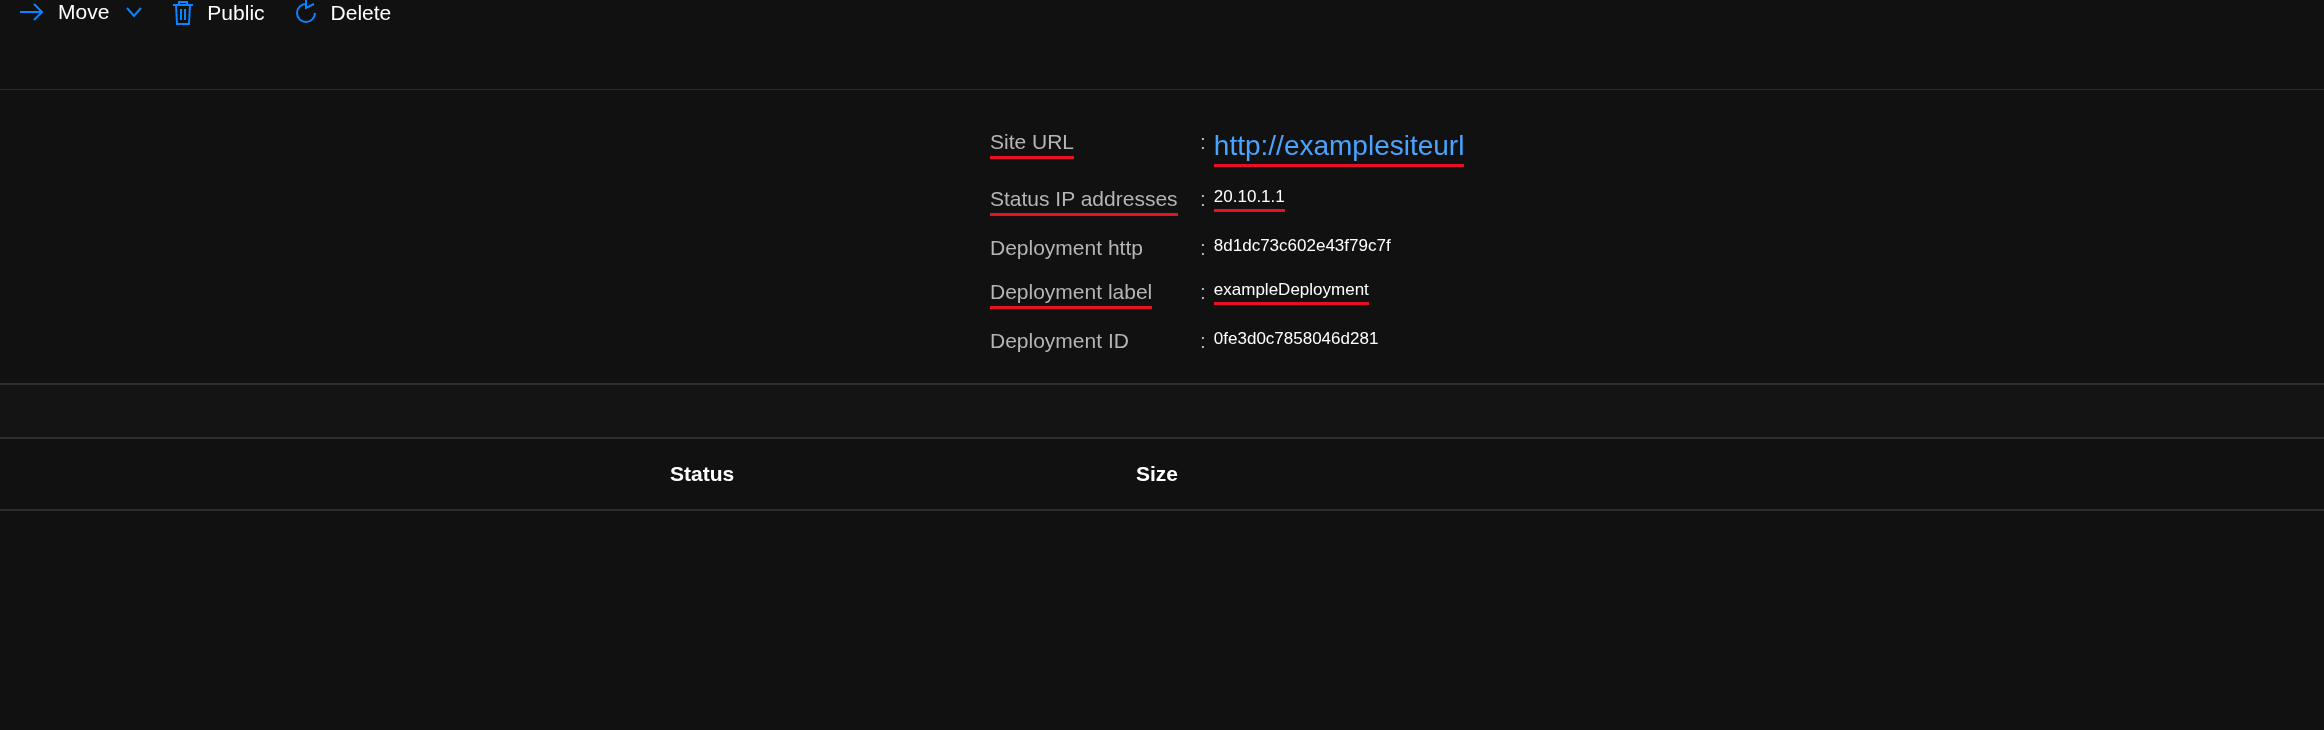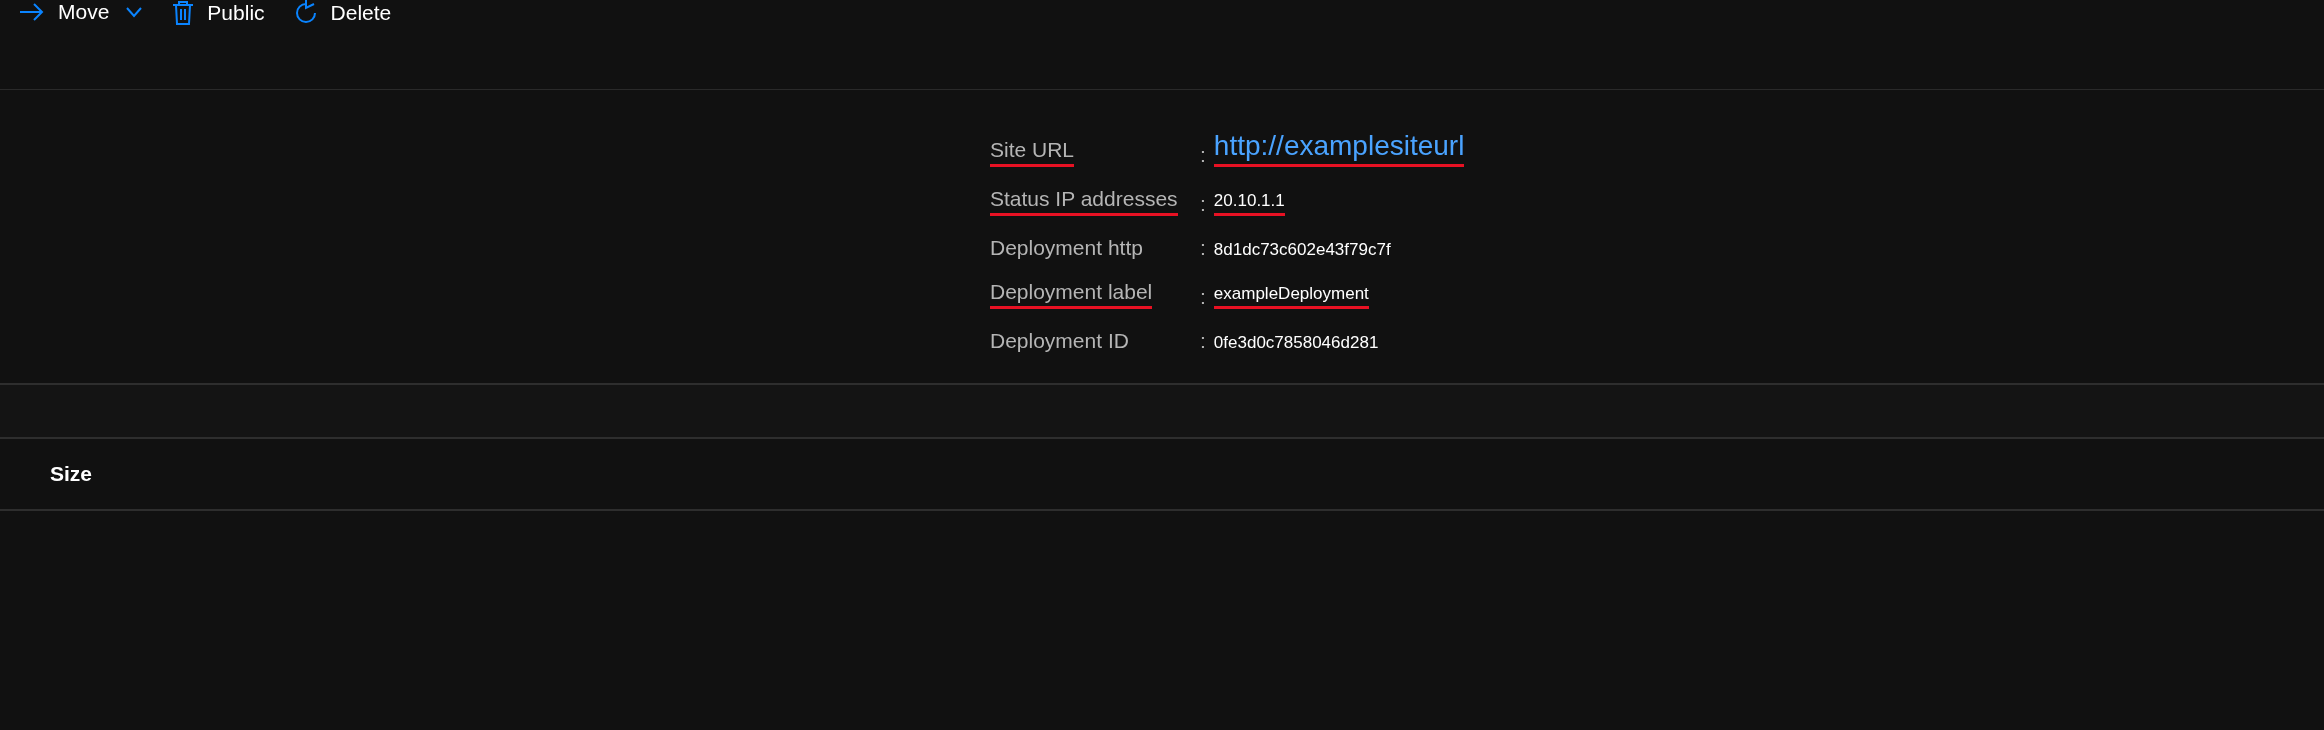--- a/index.html
+++ b/index.html
@@ -47,21 +47,21 @@
   .left-spacer {
     width: 990px;
   }
   .details {
     display: flex;
     flex-direction: column;
     gap: 20px;
   }
   .detail-row {
     display: flex;
-    align-items: flex-end;
+    align-items: flex-start;
   }
   .detail-label {
     width: 210px;
     color: #b5b5b5;
     font-size: 21px;
   }
   .detail-colon {
     color: #b5b5b5;
     margin-right: 8px;
   }
@@ -92,21 +92,21 @@
     height: 72px;
     border-bottom: 2px solid #2e2e2e;
     background: #111111;
   }
   .col-status {
     margin-left: 670px;
     width: 400px;
     font-weight: 600;
   }
   .col-size {
-    margin-left: 50px;
+    margin-left: 66px;
     font-weight: 600;
   }
   svg { display: block; }
 </style>
 </head>
 <body>
 
 <div class="toolbar">
   <div class="toolbar-item">
     <span class="icon">
@@ -190,14 +190,15 @@
       <span class="detail-colon">:</span>
       <span class="detail-value">0fe3d0c7858046d281</span>
     </div>
 
   </div>
 </div>
 
 <div class="table-header-sep"></div>
 
 <div class="table-header">
+  <div class="col-status">Status</div>
   <div class="col-size">Size</div>
 </div>
 
 </body></html>

